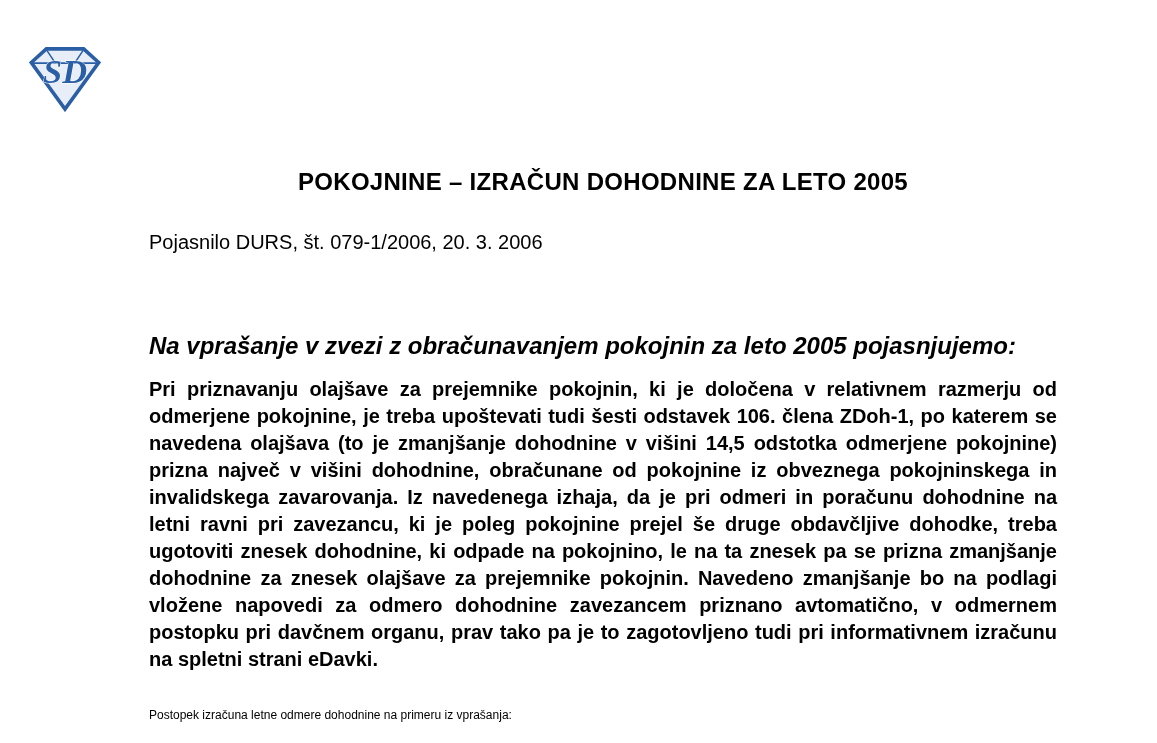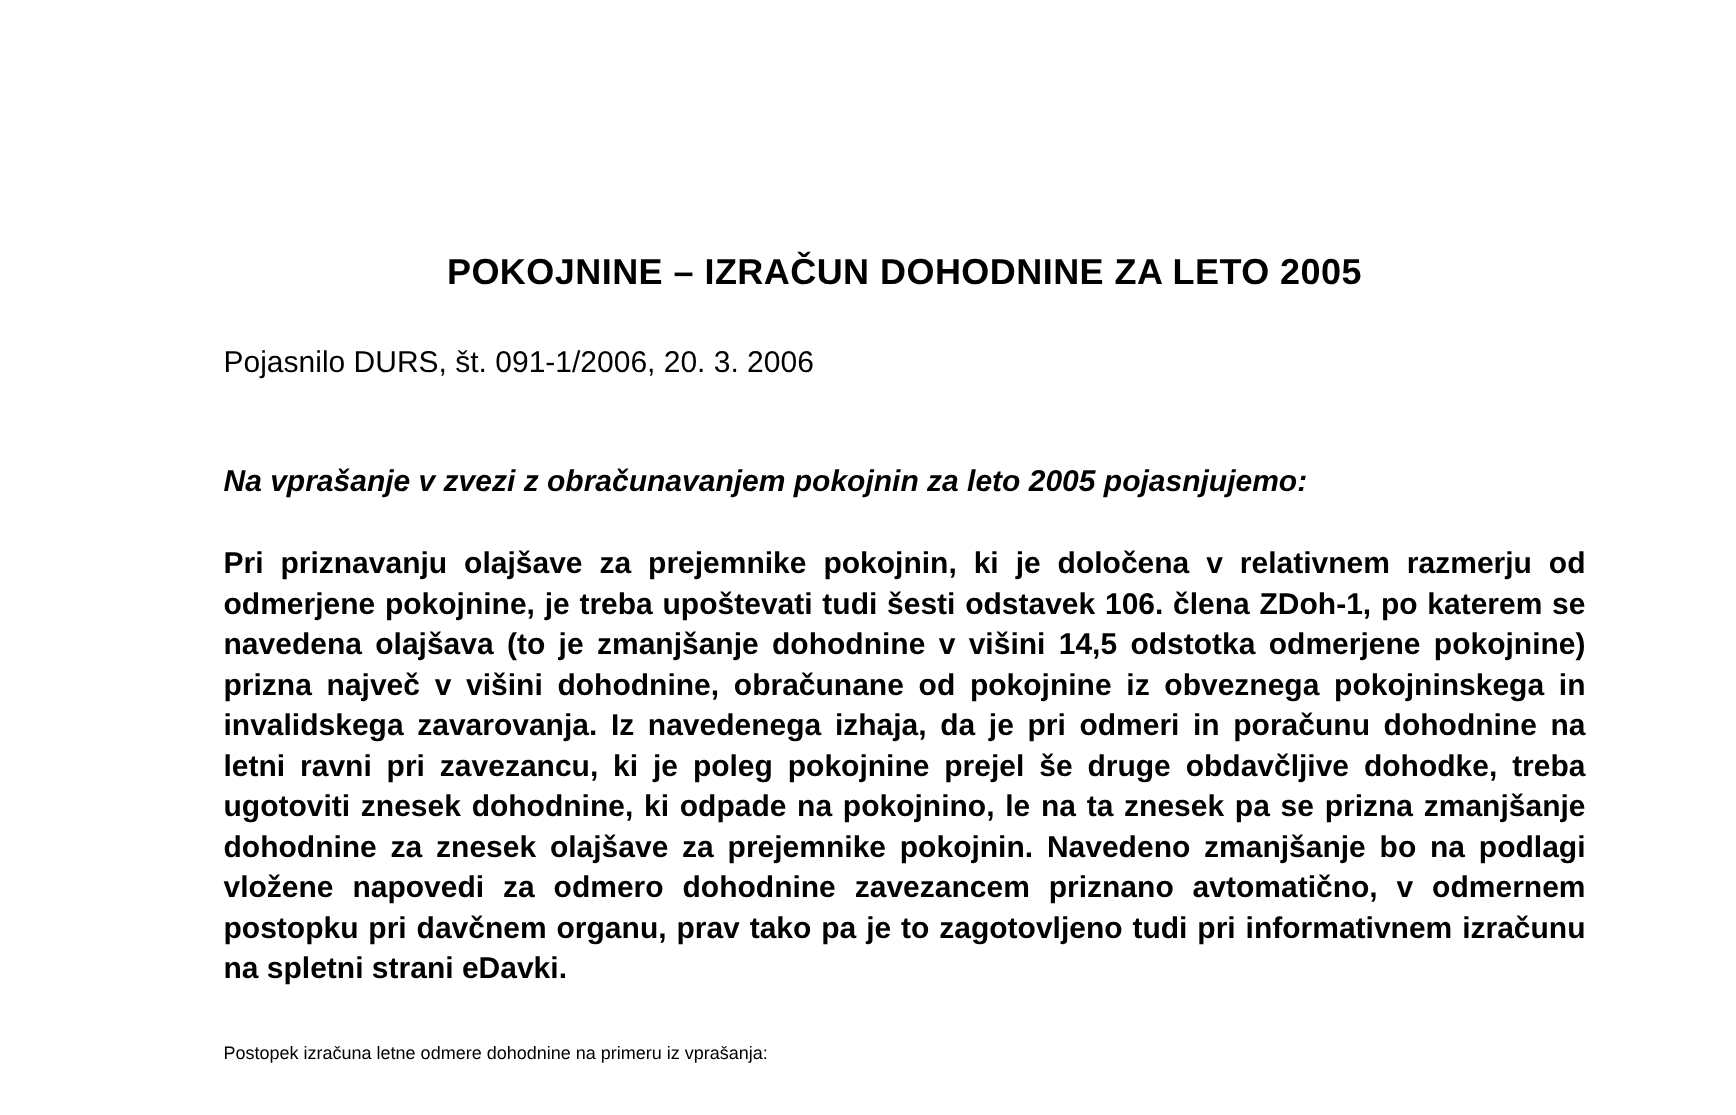--- a/index.html
+++ b/index.html
@@ -36,50 +36,58 @@
     letter-spacing: 0.3px;
     white-space: nowrap;
   }
   .doc-subtitle {
     margin-top: 33px;
     font-size: 20px;
     line-height: 27px;
     font-weight: normal;
   }
   .doc-lead {
-    margin-top: 52px;
-    font-size: 20px;
+    margin-top: 76px;
+    font-size: 24px;
     line-height: 27px;
     font-weight: bold;
     font-style: italic;
   }
   .doc-body {
-    margin-top: 28px;
+    margin-top: 17px;
     font-size: 20px;
     line-height: 27px;
     font-weight: bold;
     text-align: justify;
   }
   .doc-procedure {
     margin-top: 29px;
     font-size: 12px;
     line-height: 27px;
     font-weight: normal;
   }
 </style>
 </head>
 <body>
 
 <div class="page">
 
+  <div class="logo">
+    <svg viewBox="0 0 100 92" xmlns="http://www.w3.org/2000/svg">
+      <path d="M3,23 L24,4 L76,4 L97,23 L50,88 Z" fill="#e8eef7" stroke="#2a5fa5" stroke-width="5" stroke-linejoin="miter"></path>
+      <path d="M5,24 L95,24" stroke="#2a5fa5" stroke-width="2.5" fill="none"></path>
+      <path d="M24,5 L36,23 M76,5 L64,23" stroke="#2a5fa5" stroke-width="2" fill="none"></path>
+      <text x="50" y="52" text-anchor="middle" font-family="Liberation Serif, serif" font-size="48" font-weight="bold" font-style="italic" fill="#2a5fa5" stroke="#ffffff" stroke-width="1.2" paint-order="stroke">SD</text>
+    </svg>
+  </div>
 
   <div class="content">
     <h1 class="doc-title">POKOJNINE – IZRAČUN DOHODNINE ZA LETO 2005</h1>
 
-    <p class="doc-subtitle">Pojasnilo DURS, št. 091-1/2006, 20. 3. 2006</p>
+    <p class="doc-subtitle">Pojasnilo DURS, št. 079-1/2006, 20. 3. 2006</p>
 
     <p class="doc-lead">Na vprašanje v zvezi z obračunavanjem pokojnin za leto 2005 pojasnjujemo:</p>
 
     <p class="doc-body">Pri priznavanju olajšave za prejemnike pokojnin, ki je določena v relativnem razmerju od odmerjene pokojnine, je treba upoštevati tudi šesti odstavek 106. člena ZDoh-1, po katerem se navedena olajšava (to je zmanjšanje dohodnine v višini 14,5 odstotka odmerjene pokojnine) prizna največ v višini dohodnine, obračunane od pokojnine iz obveznega pokojninskega in invalidskega zavarovanja. Iz navedenega izhaja, da je pri odmeri in poračunu dohodnine na letni ravni pri zavezancu, ki je poleg pokojnine prejel še druge obdavčljive dohodke, treba ugotoviti znesek dohodnine, ki odpade na pokojnino, le na ta znesek pa se prizna zmanjšanje dohodnine za znesek olajšave za prejemnike pokojnin. Navedeno zmanjšanje bo na podlagi vložene napovedi za odmero dohodnine zavezancem priznano avtomatično, v odmernem postopku pri davčnem organu, prav tako pa je to zagotovljeno tudi pri informativnem izračunu na spletni strani eDavki.</p>
 
     <p class="doc-procedure">Postopek izračuna letne odmere dohodnine na primeru iz vprašanja:</p>
   </div>
 
 </div>
 

